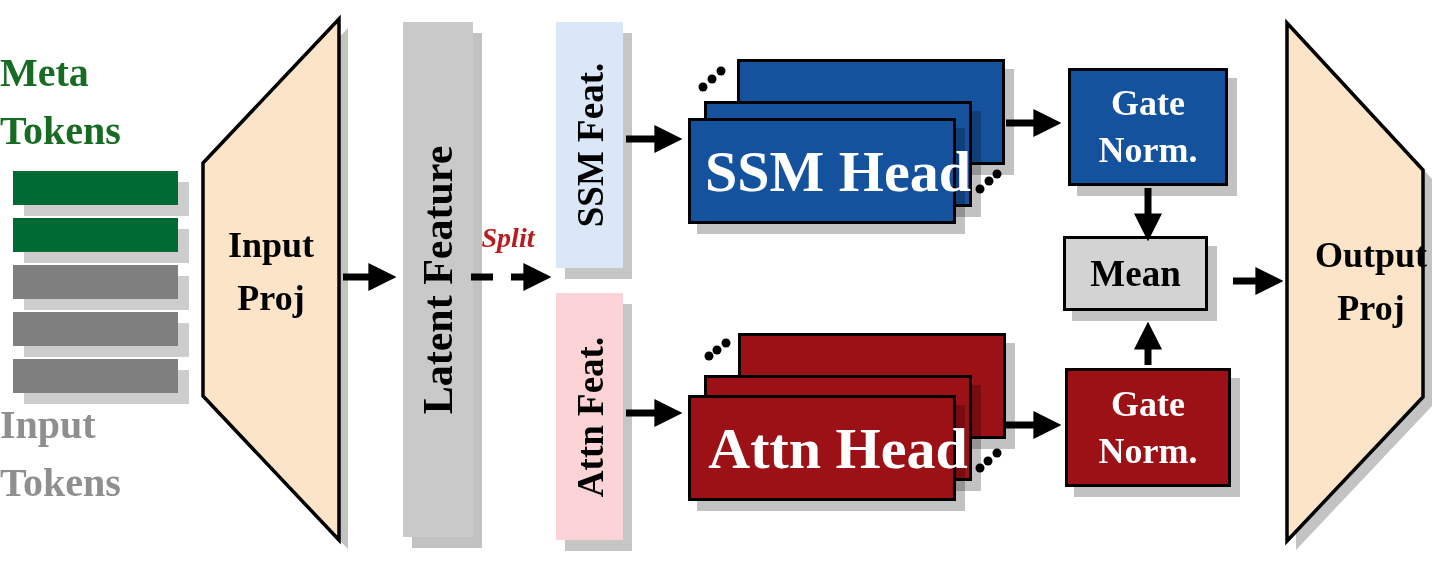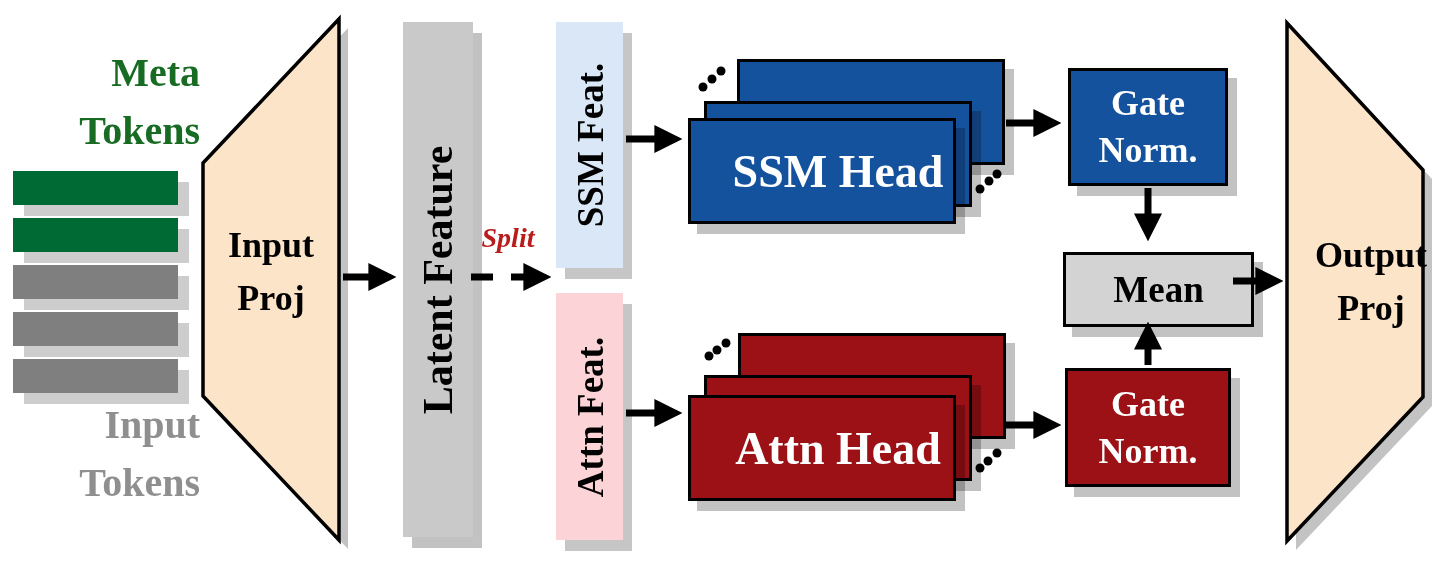--- a/index.html
+++ b/index.html
@@ -43,36 +43,36 @@
   .hbox.red{background:var(--head-red);}
   .hbox.back{z-index:10;}
   .hbox.mid{z-index:11;}
   .hbox.front{z-index:12;}
   #ssm-back{left:737px;top:59px;}
   #ssm-mid{left:704px;top:101px;}
   #ssm-front{left:688px;top:118px;}
   #attn-back{left:738px;top:333px;}
   #attn-mid{left:704px;top:375px;}
   #attn-front{left:688px;top:395px;}
-  .head-label{color:#fff;font-weight:bold;font-size:46px;white-space:nowrap;margin-left:32px;}
+  .head-label{color:#fff;font-weight:bold;font-size:58px;white-space:nowrap;margin-left:32px;}
 
   
   .sbox{
     position:absolute;border:3px solid #000;box-sizing:border-box;z-index:12;
     box-shadow:9px 10px 0 rgba(0,0,0,0.24);
     display:flex;flex-direction:column;align-items:center;justify-content:center;text-align:center;
   }
   #gn-ssm{left:1068px;top:68px;width:160px;height:118px;background:var(--head-blue);}
   #gn-attn{left:1065px;top:368px;width:166px;height:119px;background:var(--head-red);}
-  #mean-box{left:1063px;top:252px;width:191px;height:75px;background:var(--mean-gray);}
+  #mean-box{left:1063px;top:236px;width:145px;height:75px;background:var(--mean-gray);}
   .gn-line{color:#fff;font-weight:bold;font-size:36px;line-height:47px;}
   .mean-label{color:#000;font-weight:bold;font-size:37px;}
 
   
-  .big-label{position:absolute;z-index:60;width:200px;text-align:right;font-weight:bold;font-size:40px;line-height:58px;}
+  .big-label{position:absolute;z-index:60;width:200px;text-align:left;font-weight:bold;font-size:40px;line-height:58px;}
   #meta-label{left:0;top:44px;color:var(--meta-green);}
   #input-label{left:0;top:396px;color:var(--input-gray-text);}
   .proj-label{position:absolute;z-index:60;width:136px;text-align:center;font-weight:bold;font-size:36px;line-height:53px;color:#000;}
   #input-proj-label{left:203px;top:219px;}
   #output-proj-label{left:1287px;top:229px;margin-left:16px;}
   #split-label{position:absolute;left:450px;top:222px;width:116px;z-index:60;text-align:center;
     font-style:italic;font-weight:bold;font-size:28px;color:#b91c1c;}
 </style>
 </head>
 <body>

